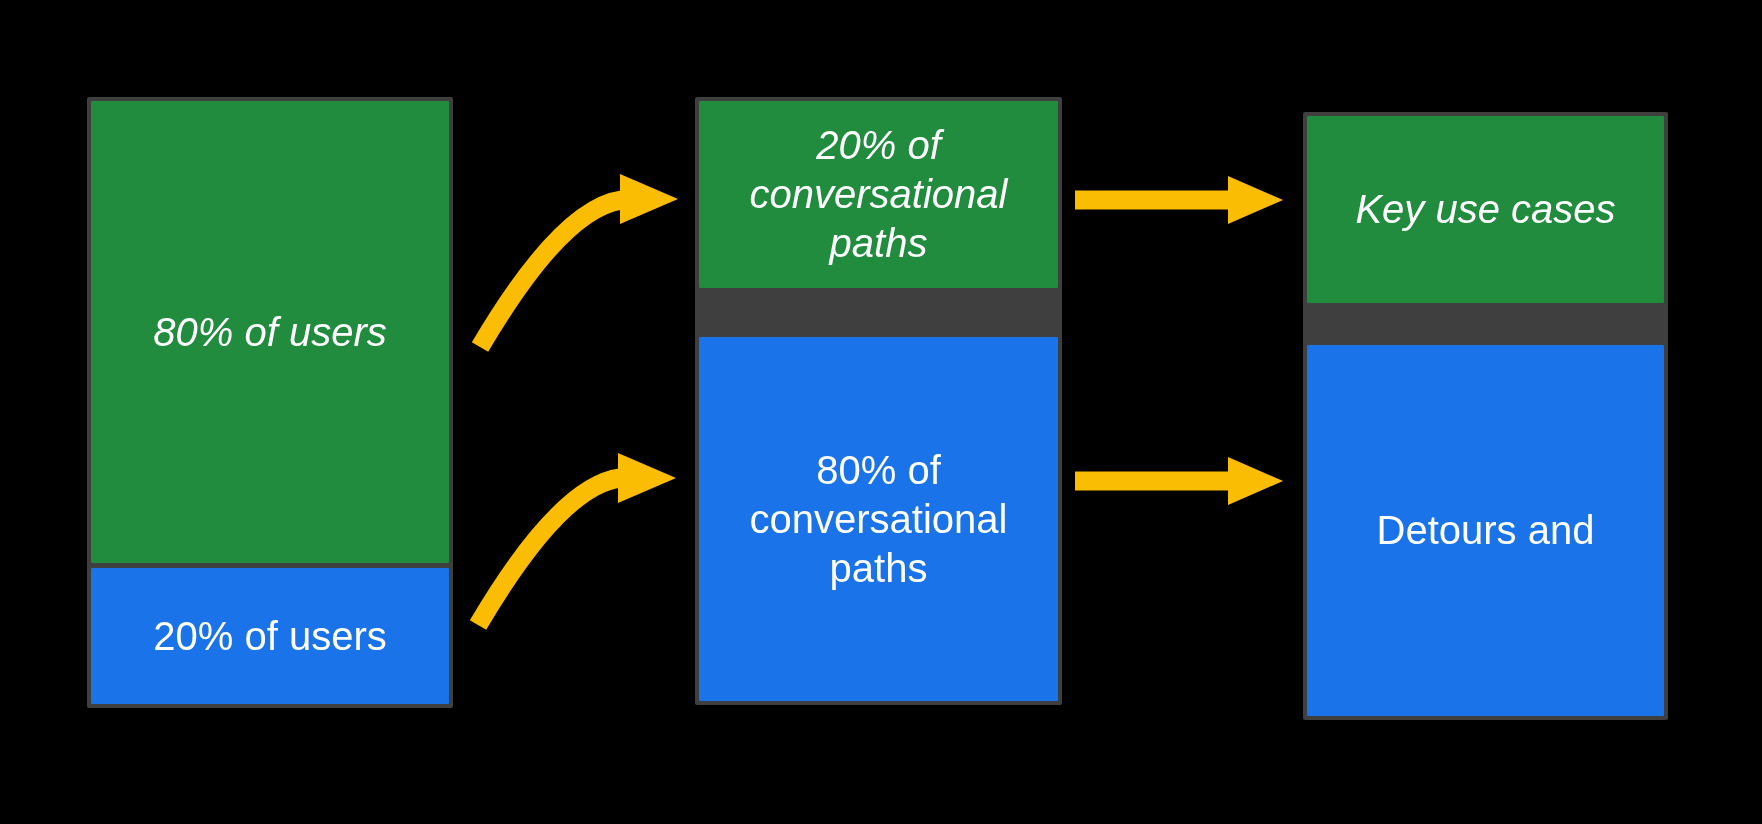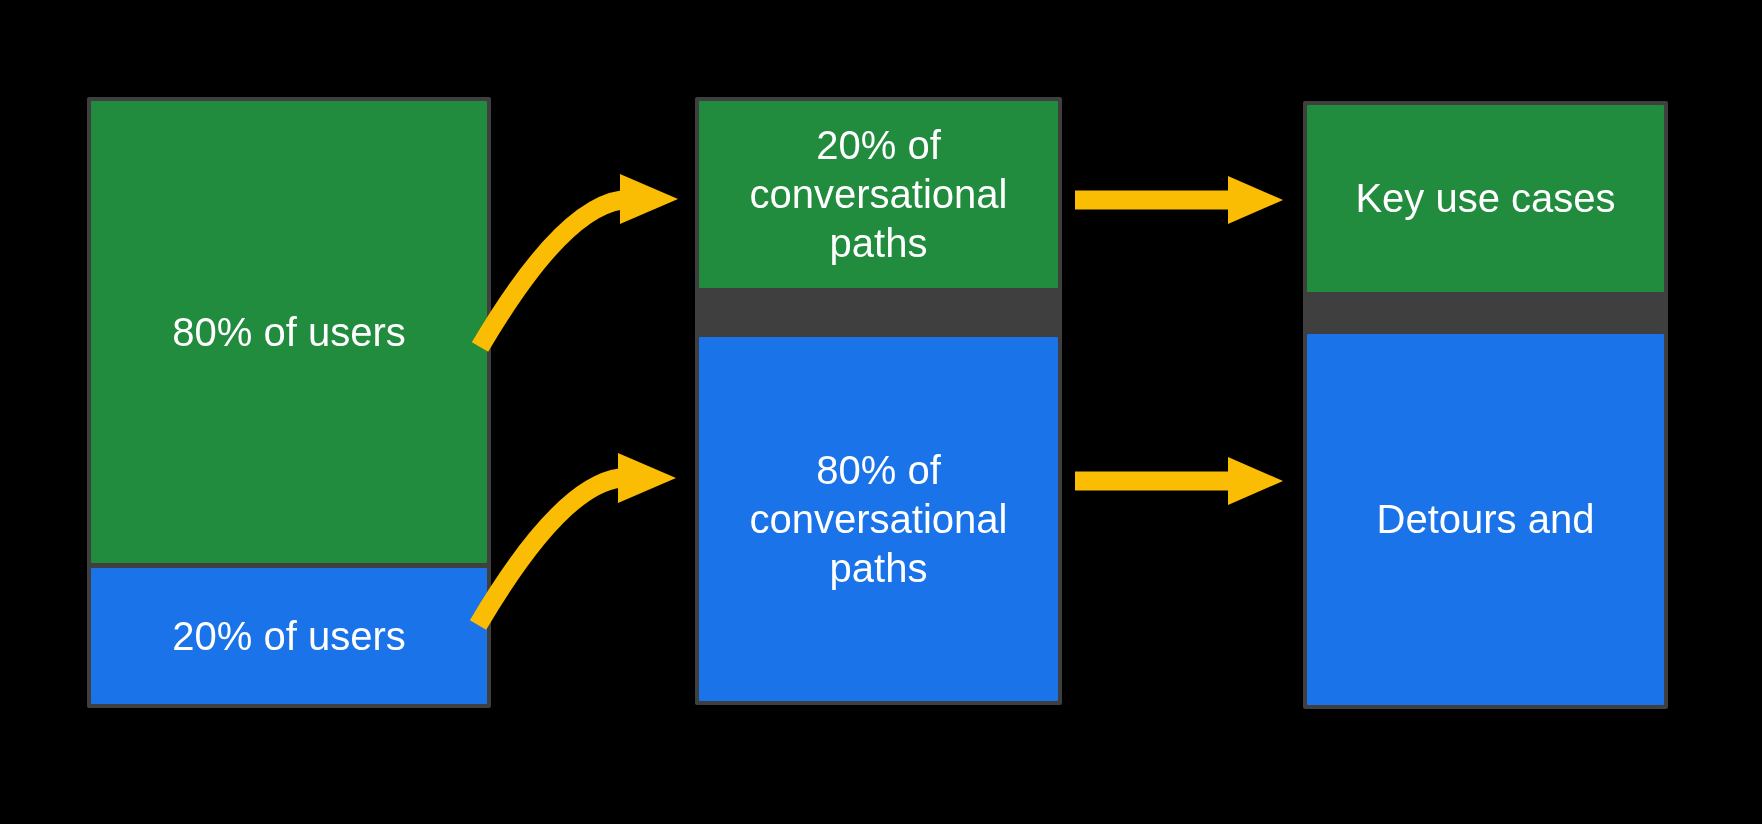--- a/index.html
+++ b/index.html
@@ -18,37 +18,37 @@
   .column {
     position: absolute;
     display: flex;
     flex-direction: column;
     background: var(--border, #3F3F3F);
     padding: 4px;
     gap: 5px;
     border-radius: 2px;
     box-sizing: border-box;
   }
-  .col-users  { left: 87px;   top: 97px; width: 404px; height: 611px; }
+  .col-users  { left: 87px;   top: 97px; width: 366px; height: 611px; }
   .col-paths  { left: 695px;  top: 97px; width: 367px; height: 608px; }
-  .col-cases  { left: 1303px; top: 101px; width: 365px; height: 608px; }
+  .col-cases  { left: 1303px; top: 112px; width: 365px; height: 608px; }
 
   .segment {
     display: flex;
     flex-direction: column;
     align-items: center;
     justify-content: center;
     text-align: center;
     color: var(--text, #FFFFFF);
     font-size: 40px;
     font-weight: 500;
     line-height: 49px;
     border-radius: 1px;
   }
-  .segment.green { background: var(--green, #218B3E); }
+  .segment.green { background: var(--green, #218B3E); font-style: italic; }
   .segment.blue  { background: var(--blue, #1A73E8); }
 
   .col-users .segment.green { height: 462px; }
   .col-users .segment.blue  { flex: 1; }
   .col-paths .segment.green { height: 187px; }
   .col-paths .segment.blue  { flex: 1; margin-top: 44px; }
   .col-cases .segment.green { height: 187px; }
   .col-cases .segment.blue  { flex: 1; margin-top: 37px; }
 
   .line { display: block; }

